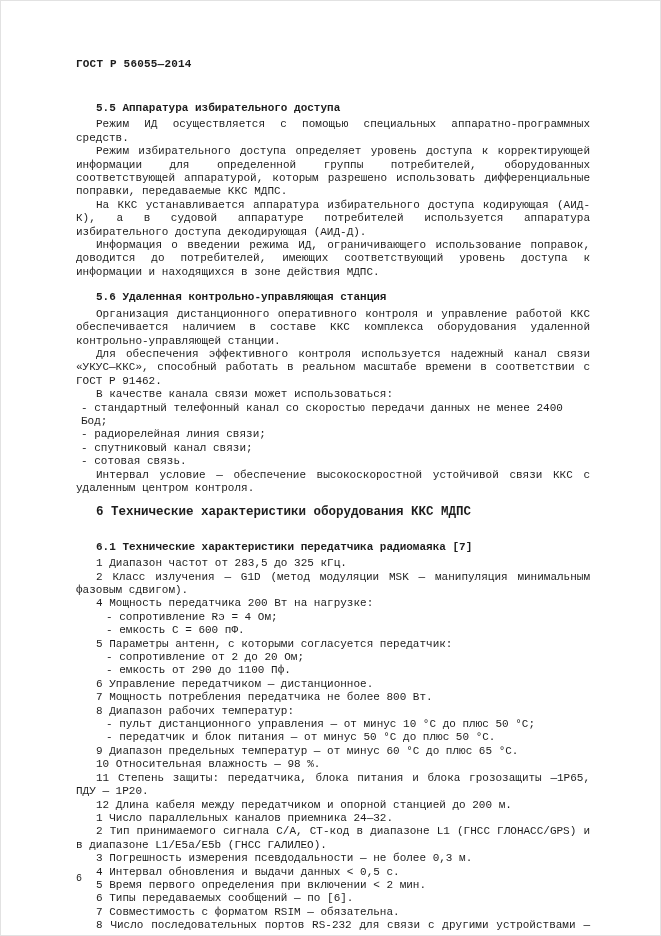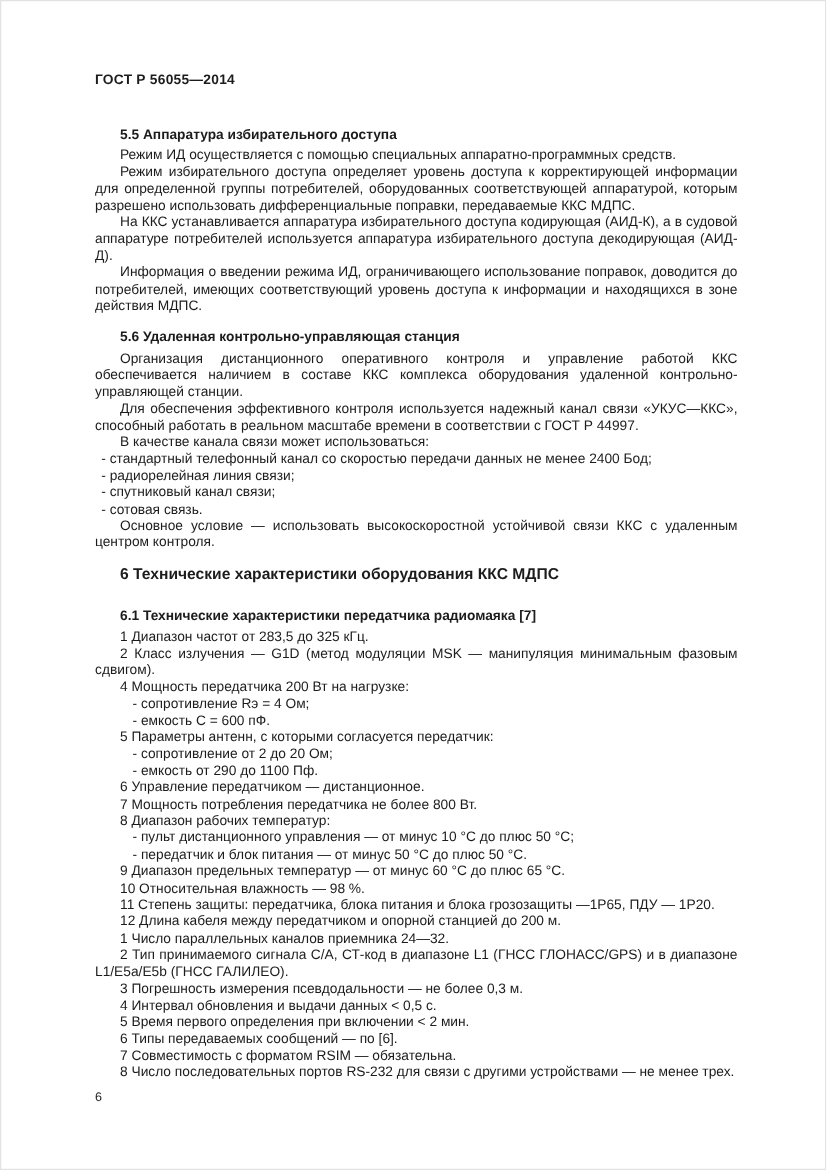--- a/index.html
+++ b/index.html
@@ -3,21 +3,21 @@
 <meta charset="utf-8">
 <style>
   * { box-sizing: border-box; }
   html, body { margin: 0; padding: 0; background: #ffffff; }
   .page {
     position: relative;
     width: 661px;
     height: 936px;
     background: #ffffff;
     border: 1px solid #e2e2e2;
-    font-family: Liberation Sans, sans-serif;
+    font-family: Liberation Mono, monospace;
     color: #1c1c1c;
     overflow: hidden;
   }
   .doc-header {
     position: absolute;
     top: 57px;
     left: 75px;
     font-size: 11px;
     font-weight: 700;
     letter-spacing: 0.2px;
@@ -49,27 +49,27 @@
 <div class="page">
   <div class="doc-header">ГОСТ Р 56055—2014</div>
   <div class="content">
       <div class="blk h3">5.5 Аппаратура избирательного доступа</div>
       <div class="blk p">Режим ИД осуществляется с помощью специальных аппаратно-программных средств.</div>
       <div class="blk p">Режим избирательного доступа определяет уровень доступа к корректирующей информации для определенной группы потребителей, оборудованных соответствующей аппаратурой, которым разрешено использовать дифференциальные поправки, передаваемые ККС МДПС.</div>
       <div class="blk p">На ККС устанавливается аппаратура избирательного доступа кодирующая (АИД-К), а в судовой аппаратуре потребителей используется аппаратура избирательного доступа декодирующая (АИД-Д).</div>
       <div class="blk p">Информация о введении режима ИД, ограничивающего использование поправок, доводится до потребителей, имеющих соответствующий уровень доступа к информации и находящихся в зоне действия МДПС.</div>
       <div class="blk h3">5.6 Удаленная контрольно-управляющая станция</div>
       <div class="blk p">Организация дистанционного оперативного контроля и управление работой ККС обеспечивается наличием в составе ККС комплекса оборудования удаленной контрольно-управляющей станции.</div>
-      <div class="blk p">Для обеспечения эффективного контроля используется надежный канал связи «УКУС—ККС», способный работать в реальном масштабе времени в соответствии с ГОСТ Р 44997.</div>
+      <div class="blk p">Для обеспечения эффективного контроля используется надежный канал связи «УКУС—ККС», способный работать в реальном масштабе времени в соответствии с ГОСТ Р 91462.</div>
       <div class="blk p">В качестве канала связи может использоваться:</div>
       <div class="blk dash">- стандартный телефонный канал со скоростью передачи данных не менее 2400 Бод;</div>
       <div class="blk dash">- радиорелейная линия связи;</div>
       <div class="blk dash">- спутниковый канал связи;</div>
       <div class="blk dash">- сотовая связь.</div>
-      <div class="blk p">Основное условие — использовать высокоскоростной устойчивой связи ККС с удаленным центром контроля.</div>
+      <div class="blk p">Интервал условие — обеспечение высокоскоростной устойчивой связи ККС с удаленным центром контроля.</div>
       <div class="blk h2">6 Технические характеристики оборудования ККС МДПС</div>
       <div class="blk h3">6.1 Технические характеристики передатчика радиомаяка [7]</div>
       <div class="blk num">1 Диапазон частот от 283,5 до 325 кГц.</div>
       <div class="blk num">2 Класс излучения — G1D (метод модуляции MSK — манипуляция минимальным фазовым сдвигом).</div>
       <div class="blk num">4 Мощность передатчика 200 Вт на нагрузке:</div>
       <div class="blk subdash">- сопротивление Rэ = 4 Ом;</div>
       <div class="blk subdash">- емкость С = 600 пФ.</div>
       <div class="blk num">5 Параметры антенн, с которыми согласуется передатчик:</div>
       <div class="blk subdash">- сопротивление от 2 до 20 Ом;</div>
       <div class="blk subdash">- емкость от 290 до 1100 Пф.</div>

